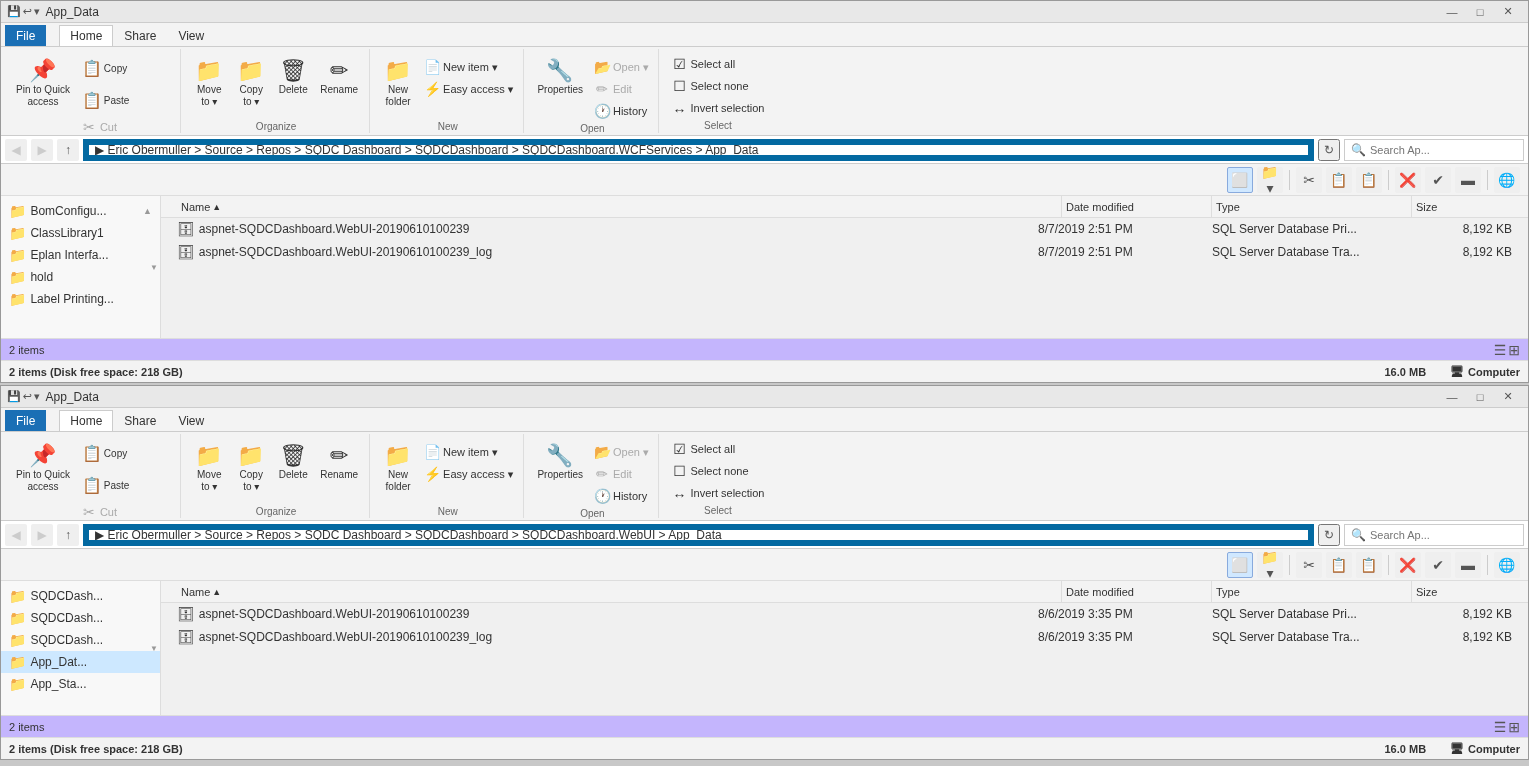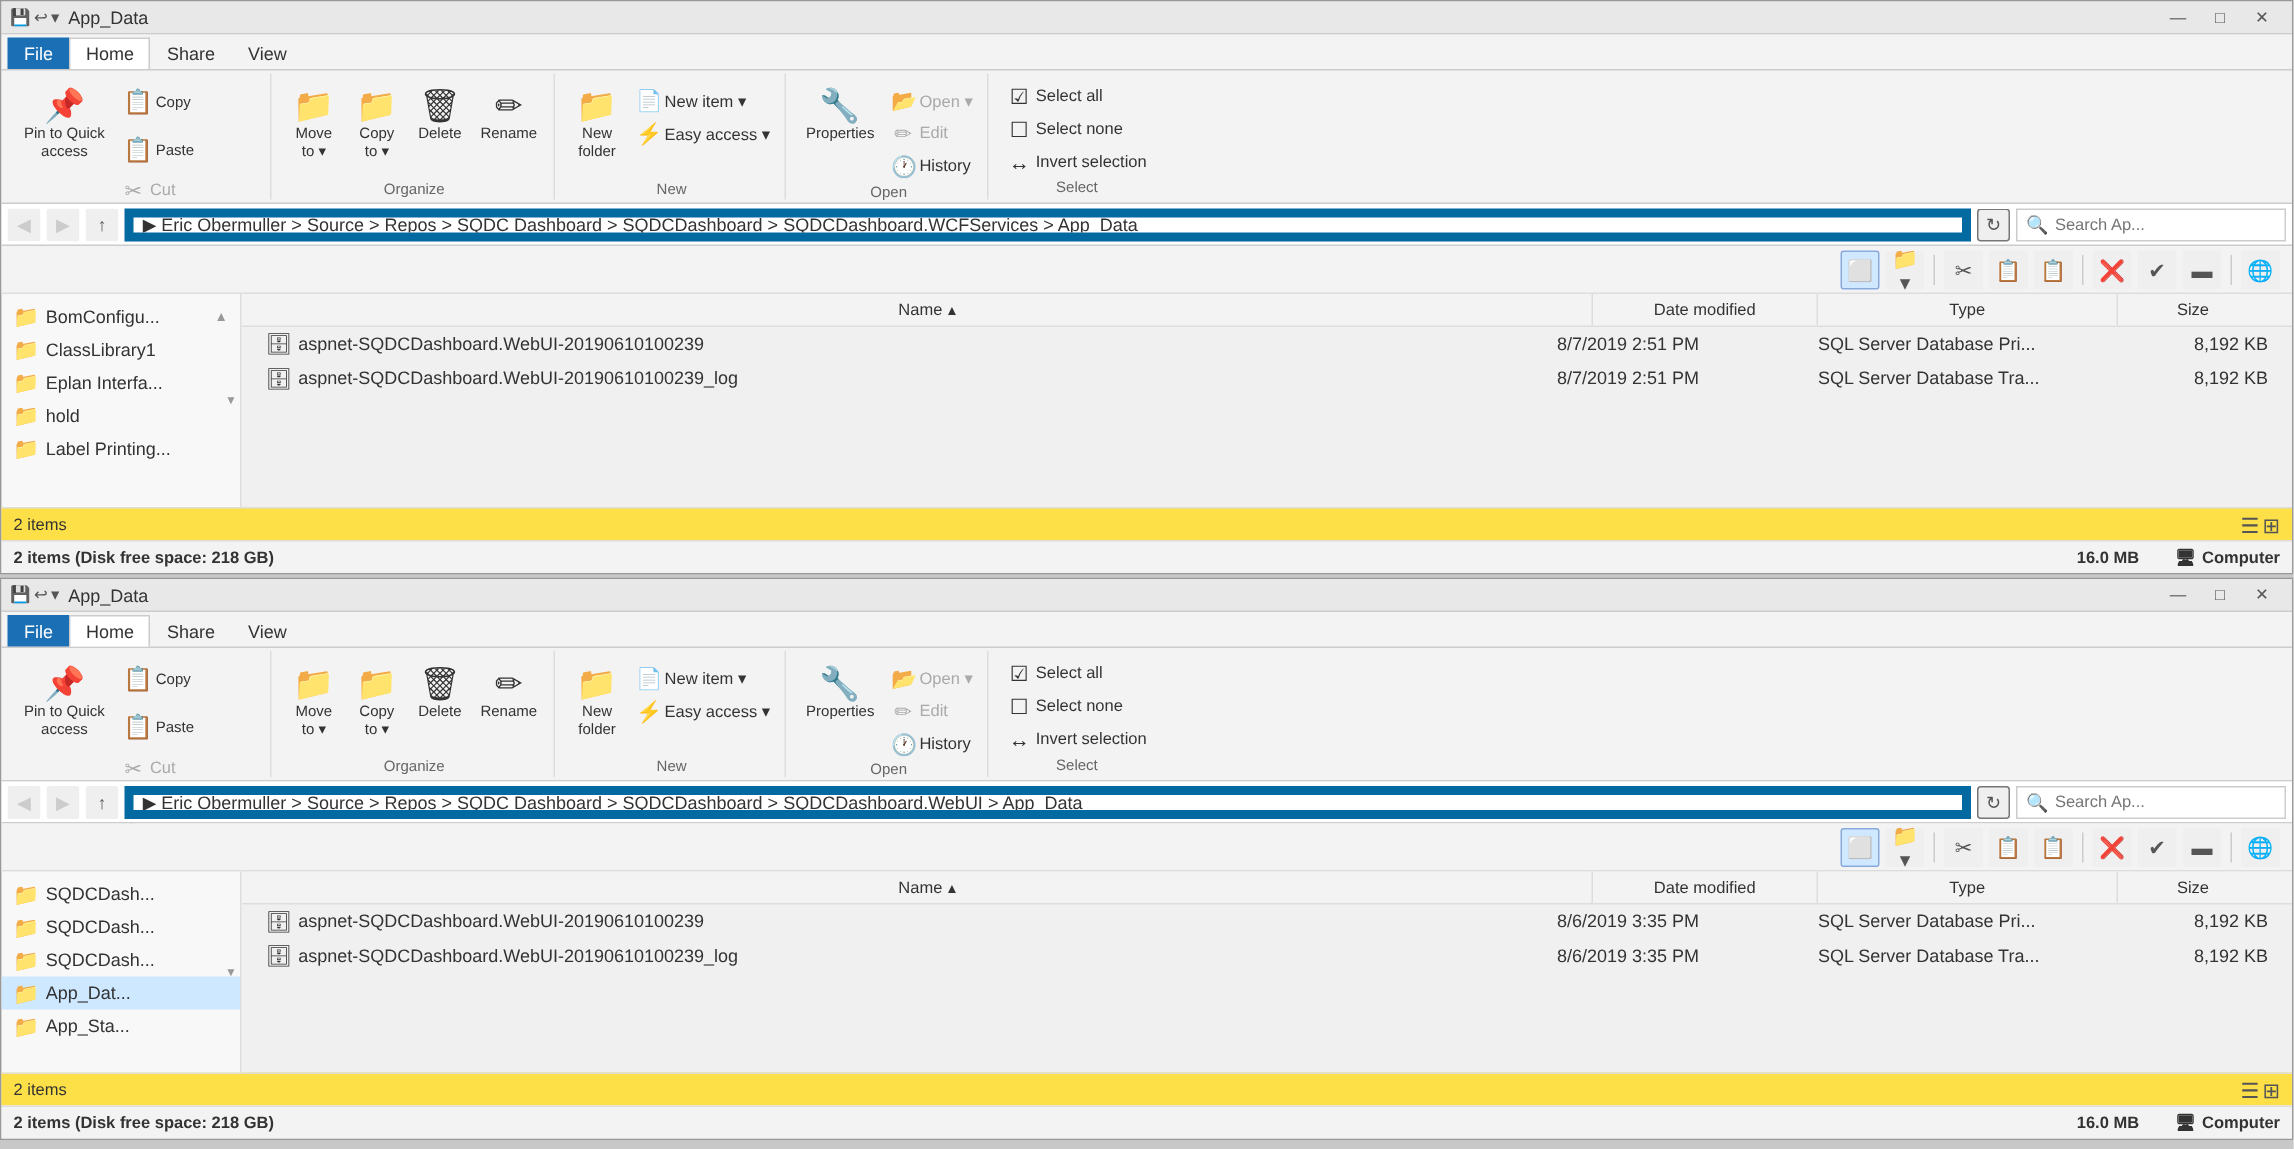--- a/index.html
+++ b/index.html
@@ -50,20 +50,21 @@
       border: 1px solid transparent;
       border-bottom: none;
       color: #333;
     }
     .ribbon-tab.active {
       background: #fff;
       border-color: #ccc;
       border-bottom-color: #fff;
       color: #333;
       font-weight: 400;
+      margin-left: 13px;
     }
     .ribbon-tab.file-tab {
       background: #1a6fb5;
       color: white;
       padding: 3px 10px;
       font-size: 12px;
     }
     .ribbon-content {
       display: flex;
       align-items: stretch;
@@ -236,21 +237,20 @@
     }
     .file-col {
       font-size: 11px;
       color: #333;
       cursor: pointer;
       padding: 0 4px;
       height: 100%;
       display: flex;
       align-items: center;
       border-right: 1px solid #ddd;
-      justify-content: center;
     }
     .file-col:last-child { border-right: none; }
     .file-col.name { flex: 2; min-width: 200px; }
     .file-col.modified { width: 150px; }
     .file-col.type { width: 200px; }
     .file-col.size { width: 100px; }
     .file-col-sort { font-size: 9px; margin-left: 2px; }
     .file-list-body { flex: 1; overflow-y: auto; }
     .file-row {
       display: flex;
@@ -271,21 +271,21 @@
     }
     .file-cell.name { flex: 2; min-width: 200px; }
     .file-cell.modified { width: 150px; }
     .file-cell.type { width: 200px; margin-left: 24px; }
     .file-cell.size { width: 100px; justify-content: flex-end; }
     .file-icon { font-size: 14px; }
 
     
     .status-bar {
       height: 22px;
-      background: #fde047;
+      background: #c4b5fd;
       border-top: 1px solid #ddd;
       display: flex;
       align-items: center;
       padding: 0 8px;
       justify-content: space-between;
     }
     .status-left { font-size: 11px; color: #333; }
     .status-right { display: flex; align-items: center; gap: 8px; font-size: 11px; color: #333; }
     .view-btns { display: flex; gap: 2px; }
     .view-btn { font-size: 14px; cursor: pointer; color: #555; }

